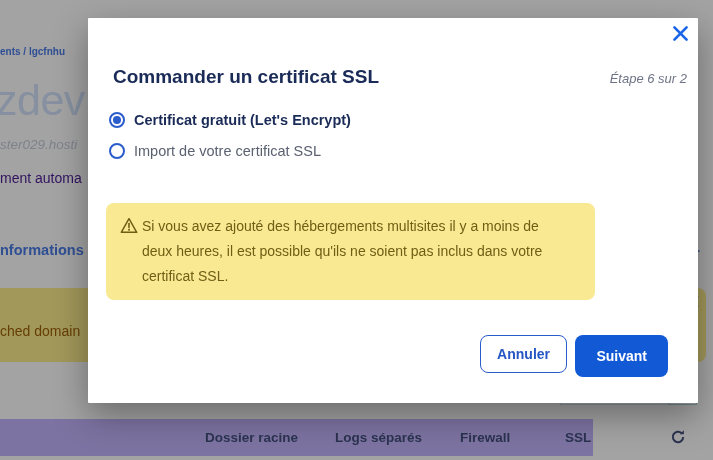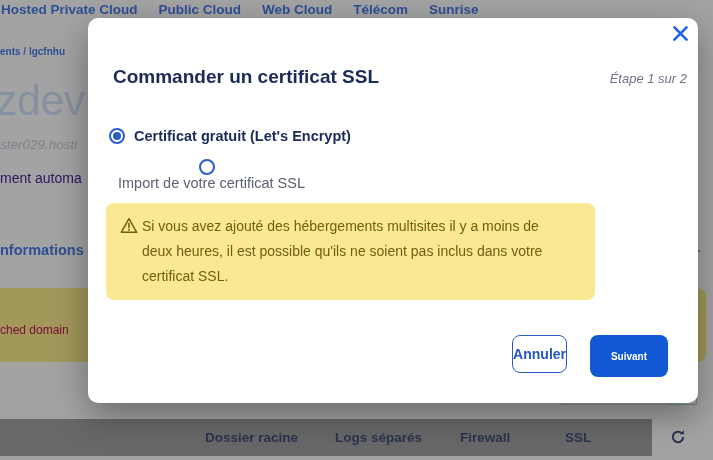--- a/index.html
+++ b/index.html
@@ -15,76 +15,69 @@
   .nav span{font-size:13.5px;font-weight:700;color:#4a7ce8;white-space:nowrap;cursor:pointer;}
   .breadcrumb{left:0;top:46px;font-size:10px;font-weight:700;color:#4a7ce8;white-space:nowrap;}
   .big-heading{left:-4px;top:76px;font-size:43px;font-weight:300;color:#d2e1fb;letter-spacing:-.5px;white-space:nowrap;}
   .subheading{left:0;top:137px;font-size:13.5px;font-style:italic;color:#c6cdda;white-space:nowrap;}
   .text-frag{left:0;top:170px;font-size:14px;color:#4c1d95;white-space:nowrap;text-align:center;}
   .tab-left{left:0;top:242px;font-size:14.5px;font-weight:700;color:#4a7ce8;white-space:nowrap;}
   .tab-right{left:664px;top:242px;font-size:14.5px;font-weight:700;color:#4a7ce8;white-space:nowrap;}
 
   .bg-alert{left:-12px;top:288px;width:718px;height:74px;background:#fdee8e;border-radius:8px;}
   .bg-alert .l1{position:absolute;left:12px;top:10px;font-size:14px;color:#ad9a50;white-space:nowrap;}
-  .bg-alert .l2{position:absolute;left:12px;top:35px;font-size:12px;color:#be185d;white-space:nowrap;}
+  .bg-alert .l2{position:absolute;left:12px;top:35px;font-size:14px;color:#a16207;white-space:nowrap;}
   .bg-alert .rfrag{position:absolute;left:640px;top:23px;font-size:14px;color:#ad9a50;}
   .bg-alert .aclose{position:absolute;right:6px;top:6px;width:15px;height:15px;cursor:pointer;}
 
   .search-input{left:560px;top:377px;width:107px;height:26px;background:#fff;border:1px solid #d4e8ec;}
   .search-btn{left:668px;top:377px;width:27px;height:26px;background:#fdfefe;border:1px solid #aed3da;
     display:flex;align-items:center;justify-content:center;cursor:pointer;}
 
-  .thead{left:0;top:419px;width:652px;height:37px;background:#a3a3a3;}
+  .thead{left:0;top:419px;width:593px;height:37px;background:#c4b5fd;}
   .thead span{position:absolute;top:11px;font-size:13.5px;font-weight:700;color:#44517e;white-space:nowrap;}
   .th-0{left:205px;} .th-1{left:335px;} .th-2{left:460px;} .th-3{left:565px;}
   .thead .refresh{position:absolute;left:670px;top:10px;width:16px;height:16px;cursor:pointer;}
   .trow{left:0;top:456px;width:713px;height:4px;background:#ffffff;}
 
   
   .overlay{left:0;top:0;width:713px;height:460px;background:rgba(0,0,0,0.36);z-index:5;}
 
   
-  .modal{left:88px;top:18px;width:610px;height:385px;background:#fff;border-radius:10px;z-index:10;
+  .modal{left:88px;top:18px;width:610px;height:385px;background:#fff;border-radius:1px;z-index:10;
     box-shadow:0 12px 34px rgba(0,0,0,0.35);}
   .modal-close{position:absolute;right:9px;top:6px;width:18px;height:18px;cursor:pointer;
     display:flex;align-items:center;justify-content:center;}
   .modal-title{position:absolute;left:25px;top:49px;font-size:19px;line-height:19px;font-weight:700;color:#1a2b57;white-space:nowrap;}
   .modal-step{position:absolute;right:11px;top:53px;font-size:13px;font-style:italic;color:#6e7486;white-space:nowrap;}
 
   .opt-row{position:absolute;left:21px;display:flex;align-items:center;cursor:pointer;}
-  .opt-row.r0{top:110px;} .opt-row.r1{top:141px;flex-direction:column;}
+  .opt-row.r0{top:94px;} .opt-row.r1{top:125px;}
   .radio{width:16px;height:16px;box-sizing:border-box;border:2px solid #2a5ccc;border-radius:50%;background:#fff;position:relative;flex:none;}
   .radio.selected::after{content:"";position:absolute;inset:2px;background:#2a5ccc;border-radius:50%;}
   .opt-label{margin-left:9px;font-size:14.5px;white-space:nowrap;}
   .opt-row.r0 .opt-label{font-weight:700;color:#1a2b57;}
   .opt-row.r1 .opt-label{font-weight:400;color:#5a6170;}
 
   .warnbox{position:absolute;left:18px;top:185px;width:489px;height:97px;box-sizing:border-box;
     background:#fae993;border-radius:8px;display:flex;align-items:flex-start;padding:11px 28px 0 14px;}
   .warn-icon{flex:none;margin-top:3px;}
   .warn-text{margin-left:4px;width:420px;font-size:14px;line-height:25px;color:#6f5e14;}
 
   .btn{position:absolute;box-sizing:border-box;border-radius:8px;font-family:inherit;cursor:pointer;}
-  .btn-cancel{right:131px;bottom:30px;height:38px;padding:0 0;background:#fff;border:1px solid #2a5ccc;
+  .btn-cancel{right:131px;bottom:30px;height:38px;padding:0 16px;background:#fff;border:1px solid #2a5ccc;
     color:#2456c4;font-size:14px;font-weight:700;}
   .btn-next{right:30px;bottom:26px;height:42px;padding:0 21px;background:#1259d5;border:none;
-    color:#fff;font-size:10px;font-weight:700;}
+    color:#fff;font-size:14px;font-weight:700;}
 </style>
 </head>
 <body>
 
 <div class="screen">
 
-  <nav class="abs nav">
-    <span>Hosted Private Cloud</span>
-    <span>Public Cloud</span>
-    <span>Web Cloud</span>
-    <span>Télécom</span>
-    <span>Sunrise</span>
-  </nav>
 
   <div class="abs breadcrumb">ents / lgcfnhu</div>
   <div class="abs big-heading">zdev</div>
   <div class="abs subheading">ster029.hosti</div>
   <div class="abs text-frag">ment automa</div>
   <div class="abs tab-left">nformations</div>
   <div class="abs tab-right">FTP -</div>
 
   <div class="abs bg-alert">
     <span class="l2">ched domain</span>
@@ -123,21 +116,21 @@
   <div class="abs overlay"></div>
 
   <div class="abs modal">
     <span class="modal-close">
       <svg width="17" height="17" viewBox="0 0 14 14">
           <path d="M2 2 L12 12 M12 2 L2 12" stroke="#1b66e8" stroke-width="2.2" stroke-linecap="round" fill="none"></path>
         </svg>
     </span>
 
     <div class="modal-title">Commander un certificat SSL</div>
-    <div class="modal-step">Étape 1 sur 2</div>
+    <div class="modal-step">Étape 6 sur 2</div>
 
     <div class="opt-row r0">
       <span class="radio selected"></span>
       <span class="opt-label">Certificat gratuit (Let's Encrypt)</span>
     </div>
     <div class="opt-row r1">
       <span class="radio"></span>
       <span class="opt-label">Import de votre certificat SSL</span>
     </div>
 

